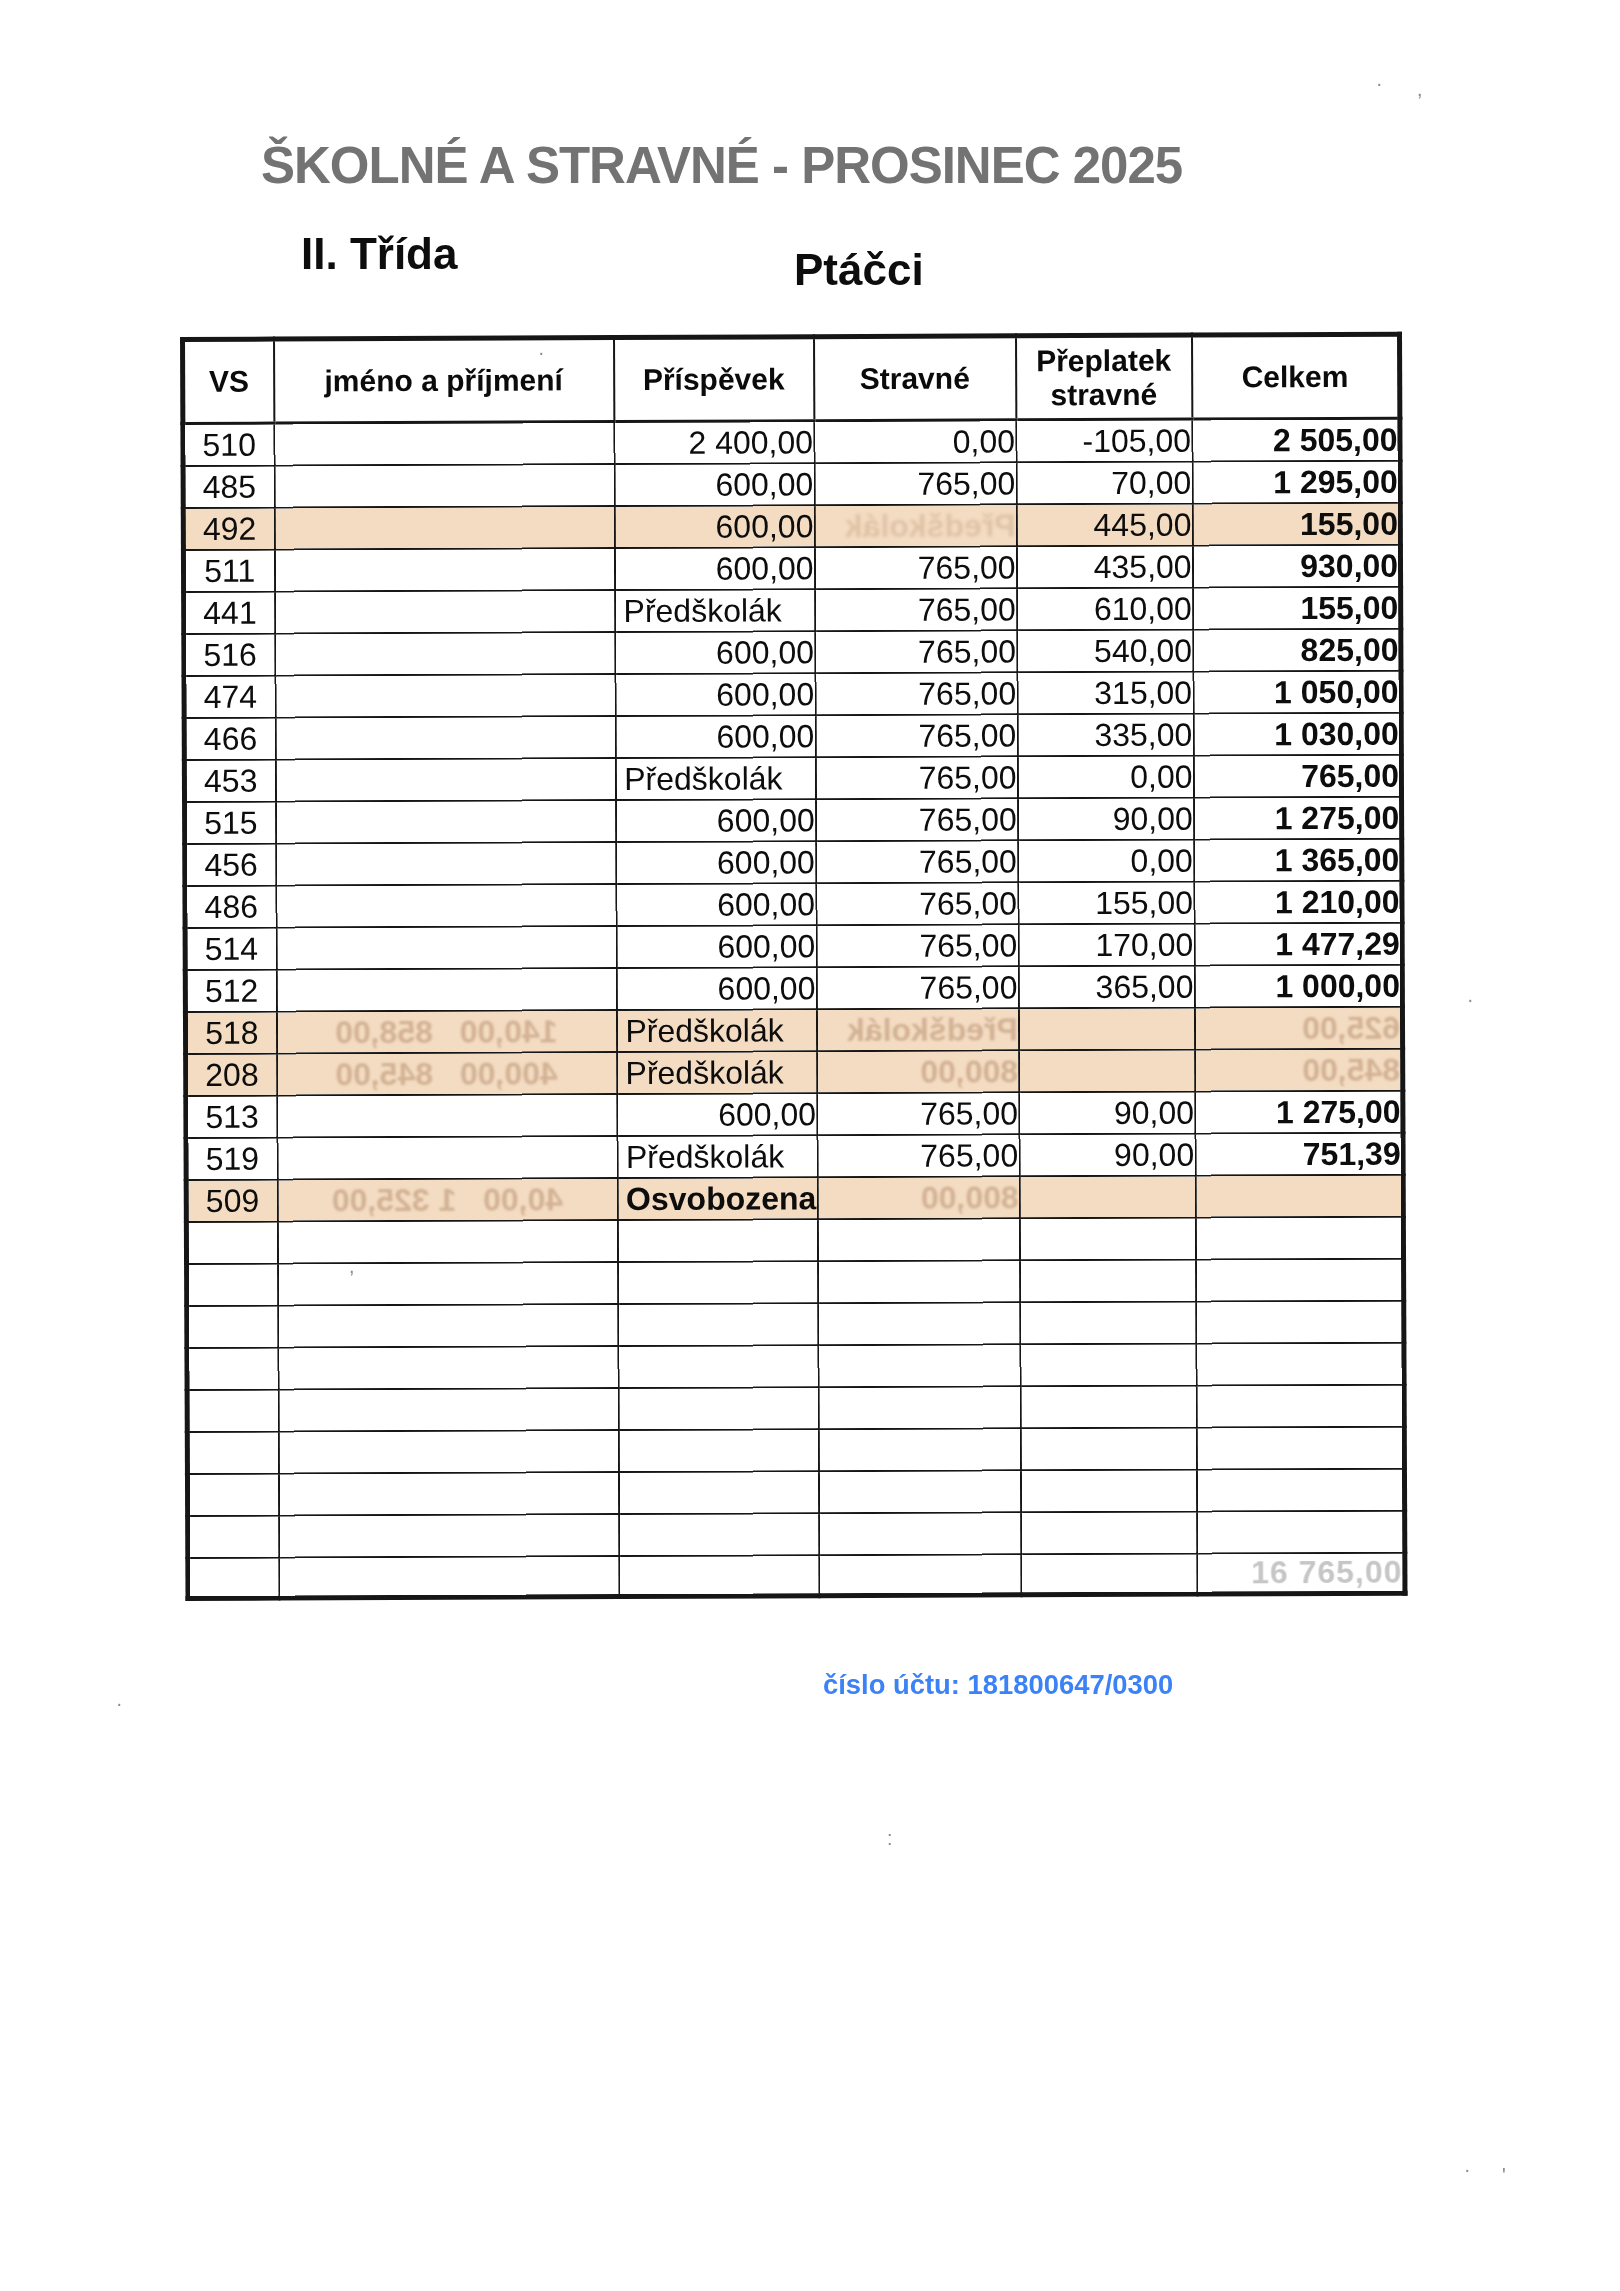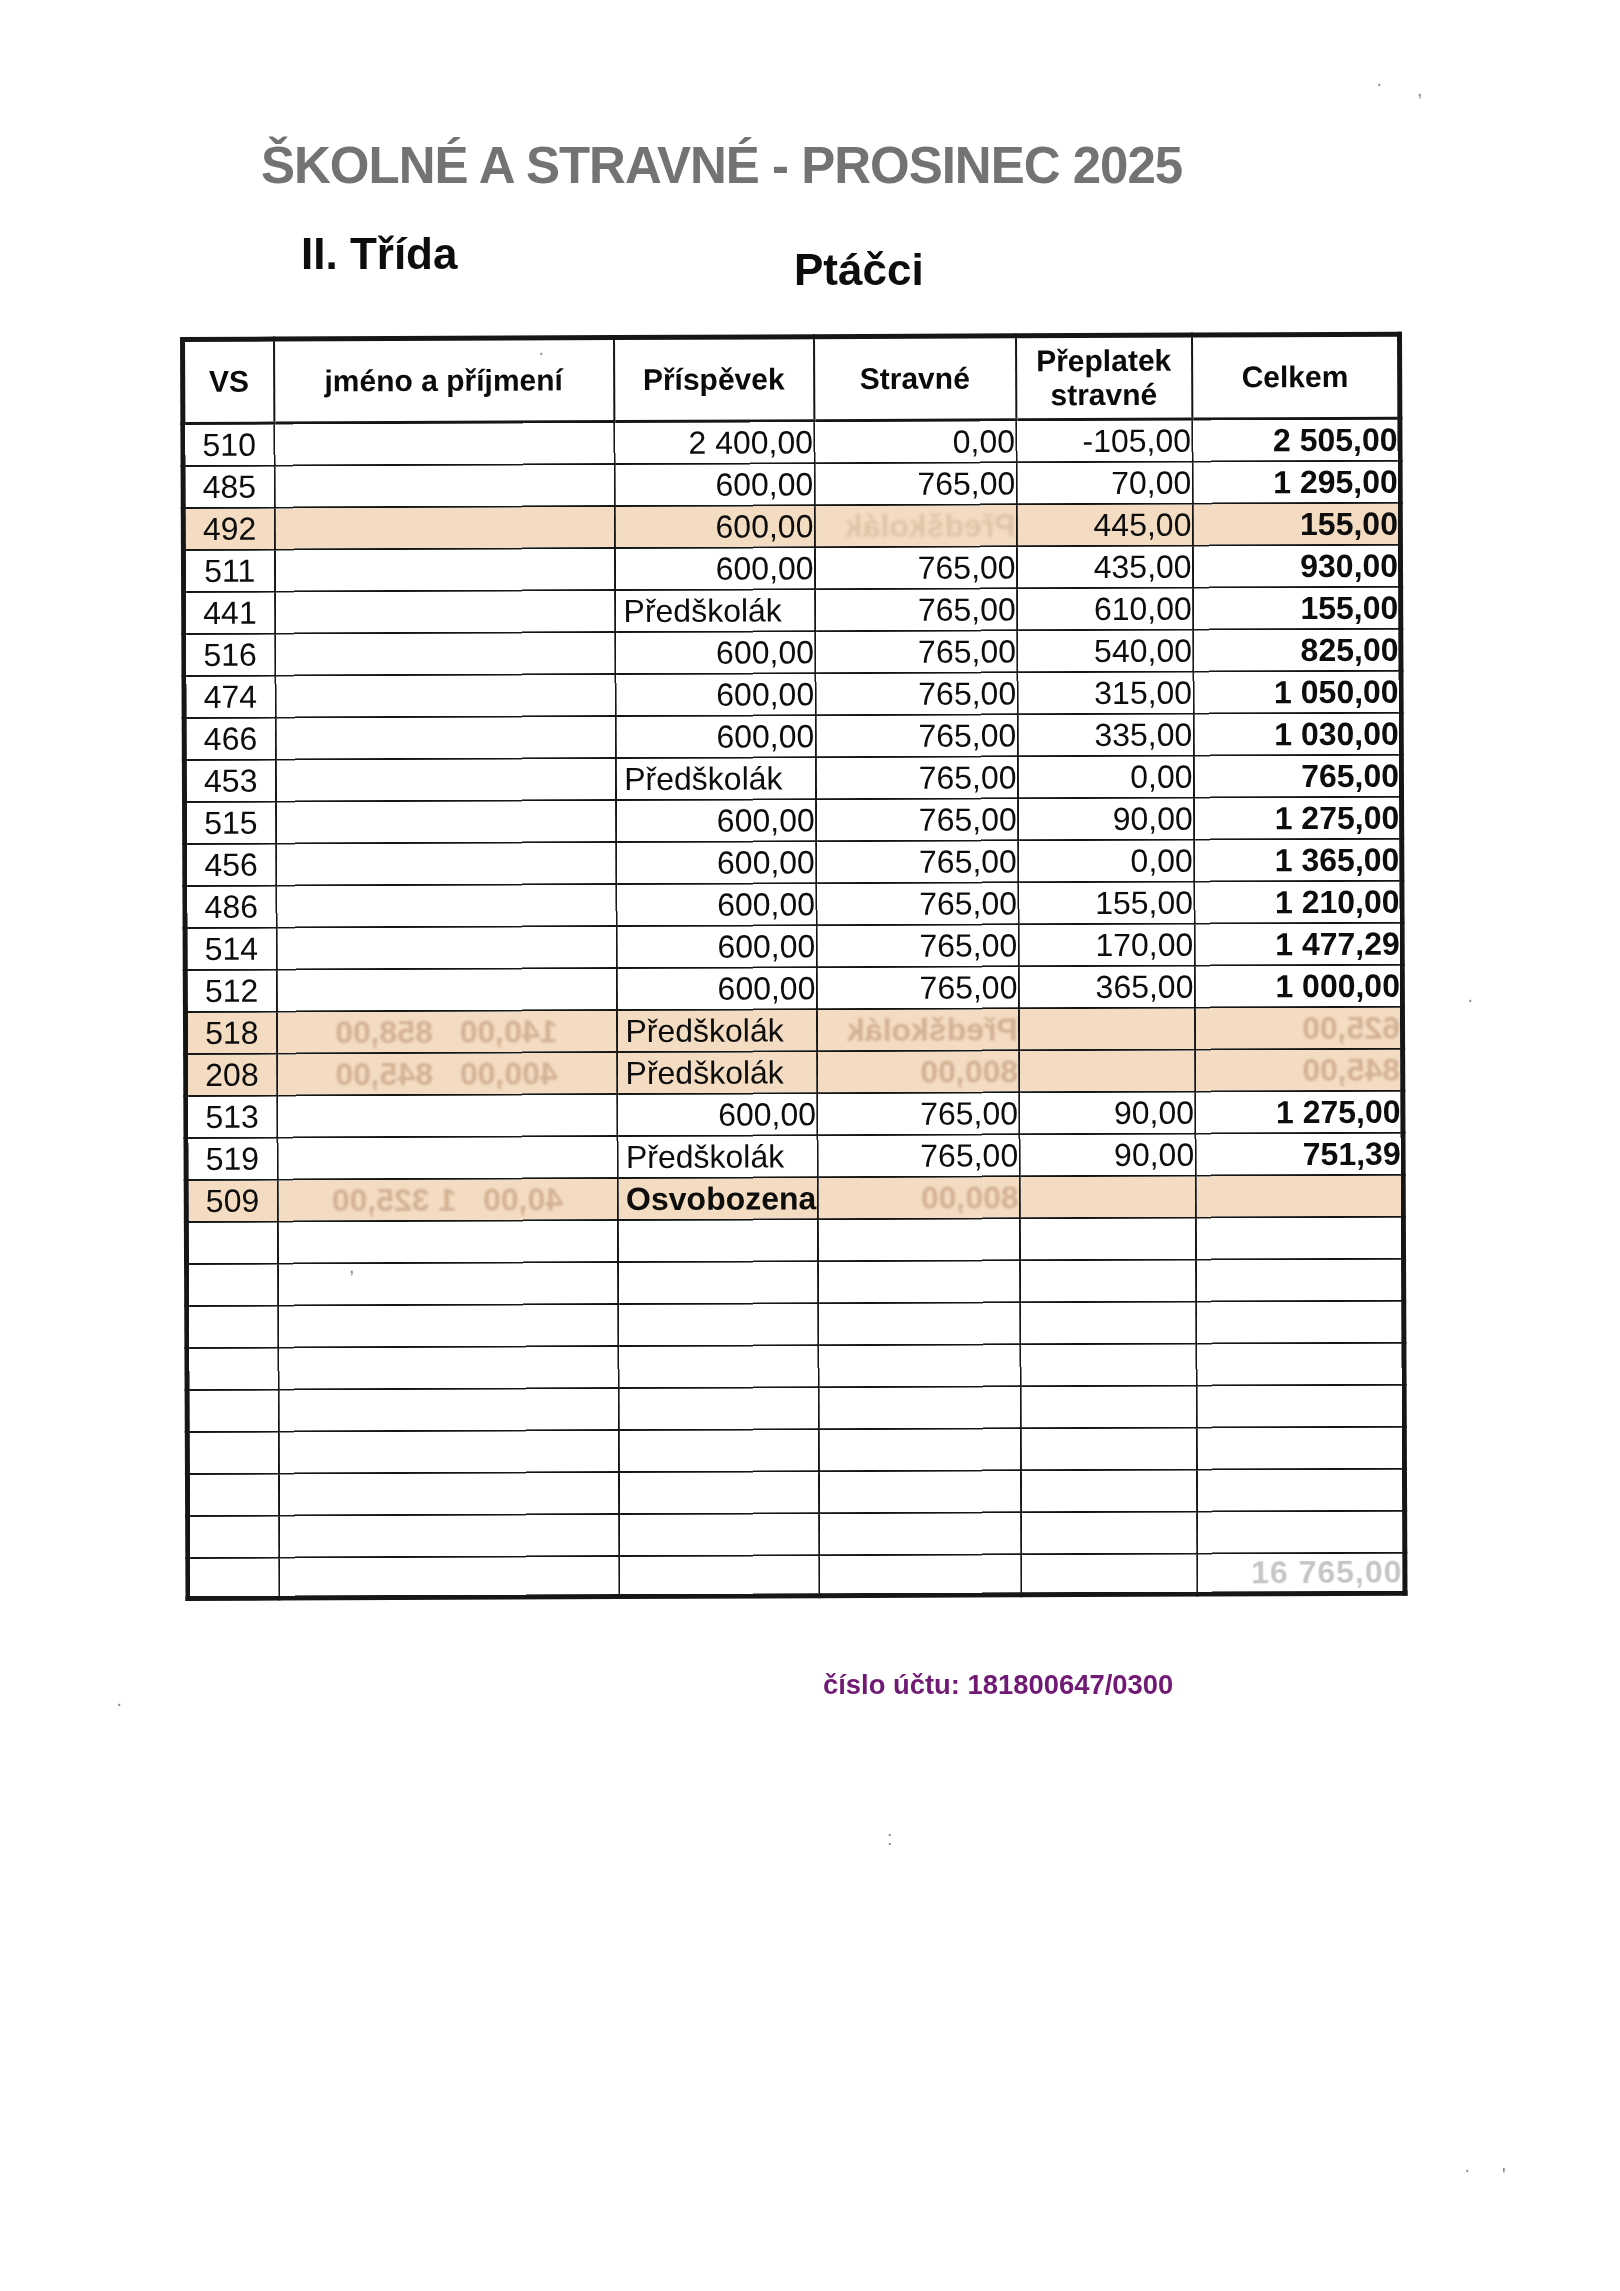--- a/index.html
+++ b/index.html
@@ -61,21 +61,21 @@
     color:#b98f6f;opacity:.55;filter:blur(0.8px);
     font-weight:700;white-space:pre;
   }
   .ghost.soft{opacity:.32;filter:blur(1.6px);}
   .ghost-total{
     color:#a9a9a9;opacity:.65;font-weight:700;
     letter-spacing:1px;filter:blur(0.5px);
   }
   .account-note{
     position:absolute;left:823px;top:1669px;
-    font-size:27.4px;font-weight:700;white-space:nowrap;color:#701a75;
+    font-size:27.4px;font-weight:700;white-space:nowrap;color:#3b82f6;
   }
   .speck{position:absolute;color:#8a8a8a;font-size:19.6px;line-height:1;}
 </style>
 </head>
 <body>
 
 <div class="page">
 
   <div class="title">ŠKOLNÉ A STRAVNÉ - PROSINEC 2025</div>
 

